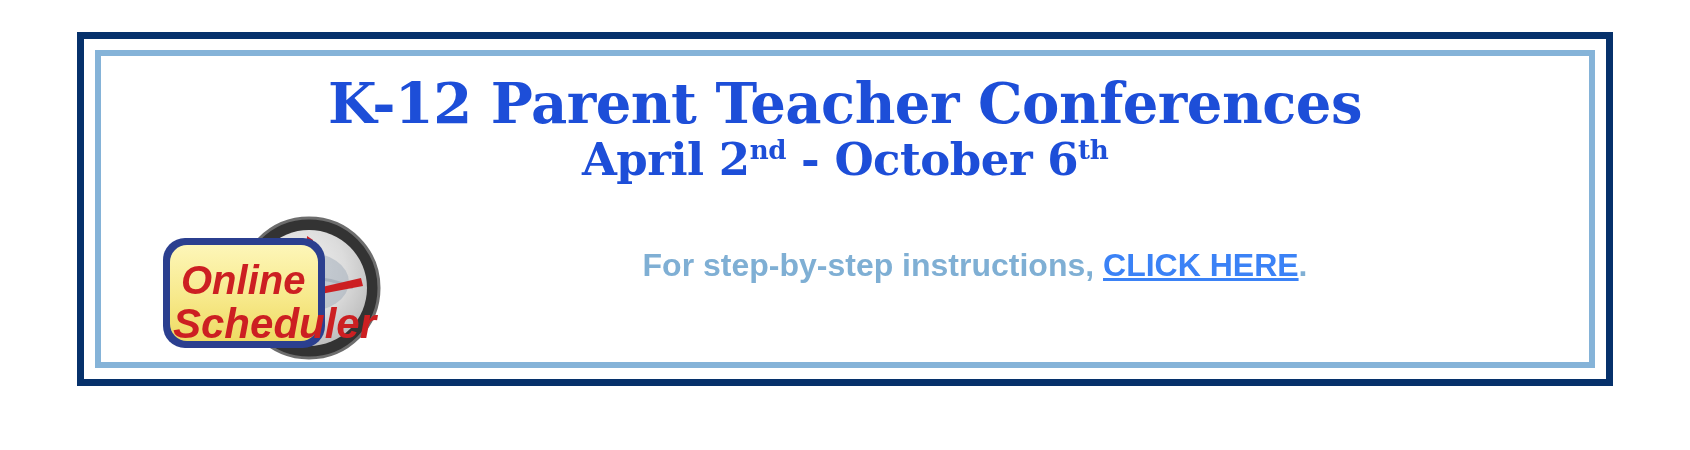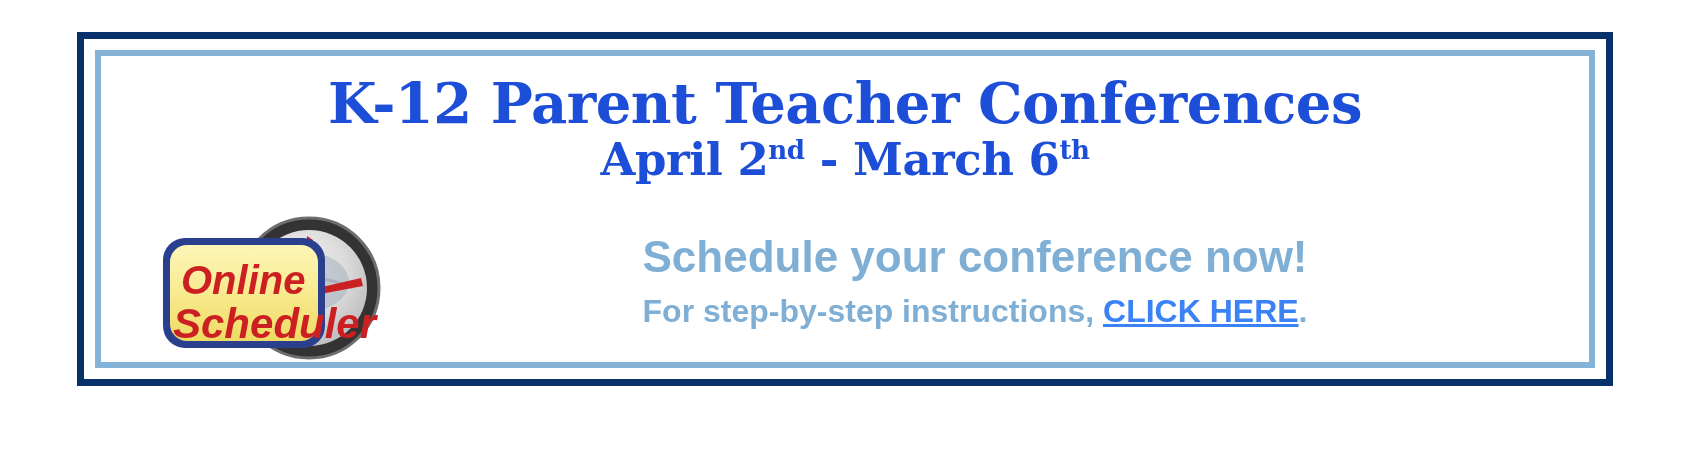--- a/index.html
+++ b/index.html
@@ -131,26 +131,25 @@
 <body>
 
 <div class="banner-wrap">
   <div class="outer-frame">
     <div class="inner-frame">
       <div class="content">
 
         <div class="headline">
           <span class="headline-line1">K-12 Parent Teacher Conferences</span>
           <span class="headline-line2">
-            <span>April 2</span><span class="ord">nd</span><span> - </span><span>March 6</span><span class="ord">th</span>
+            <span>April 2</span><span class="ord">nd</span><span> - </span><span>October 6</span><span class="ord">th</span>
           </span>
         </div>
 
         <div class="lower-block">
-          <div class="cta-line">Schedule your conference now!</div>
           <div class="instr-line">
             <span>For step-by-step instructions, </span><a class="click-here" href="#">CLICK HERE</a><span>.</span>
           </div>
         </div>
 
         <div class="logo">
           <svg class="logo-svg" width="238" height="148" viewBox="0 0 238 148">
             <defs>
               <radialGradient id="clockFace" cx="40%" cy="35%" r="75%">
                 <stop offset="0%" stop-color="#f2f2f2"></stop>

